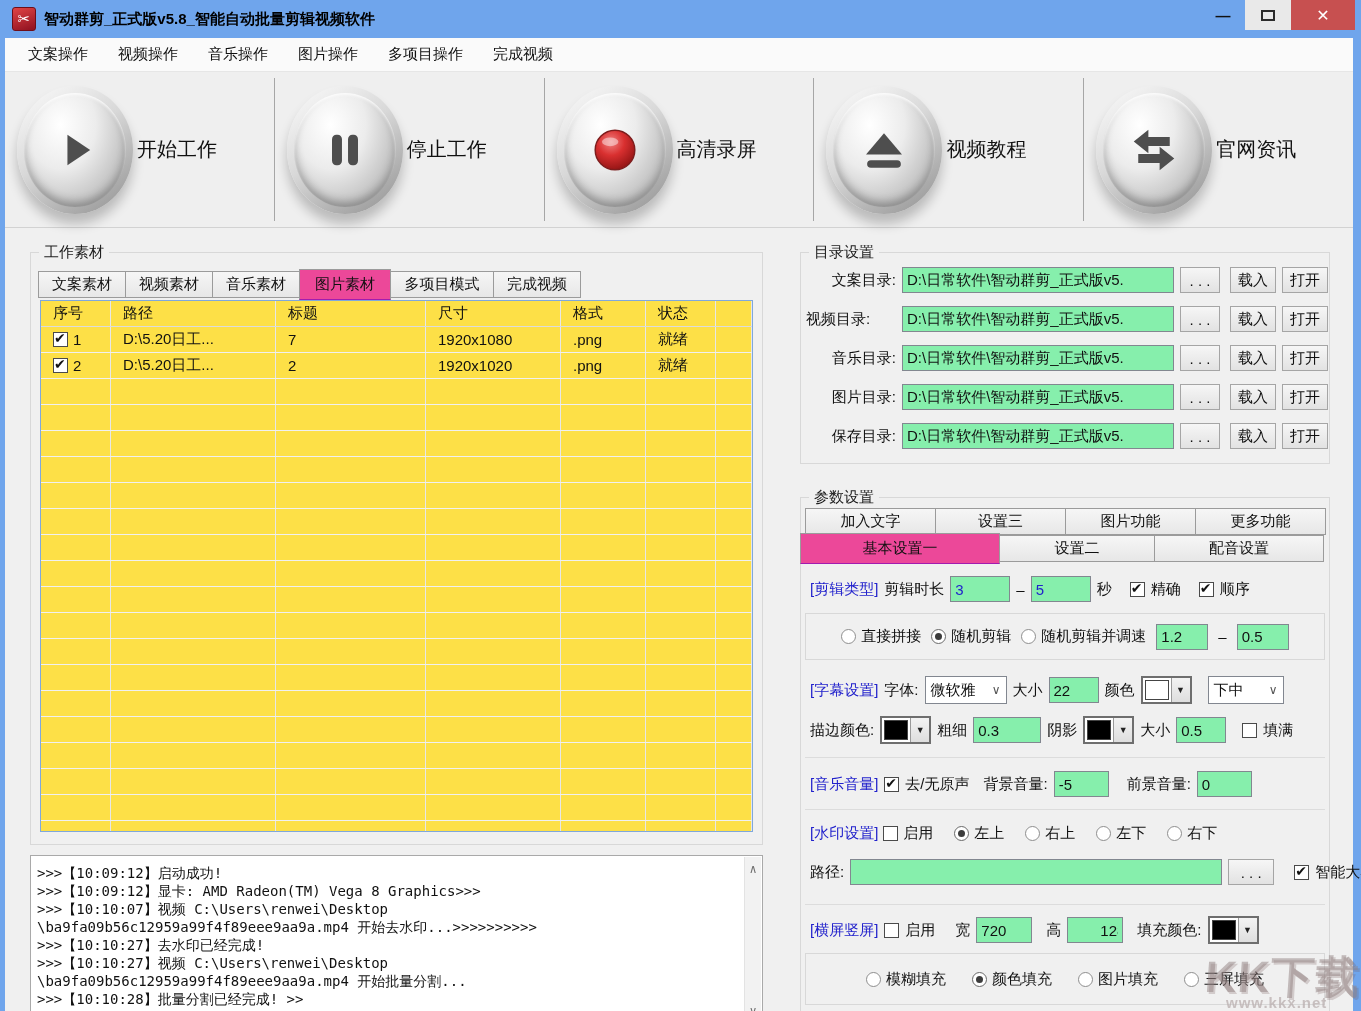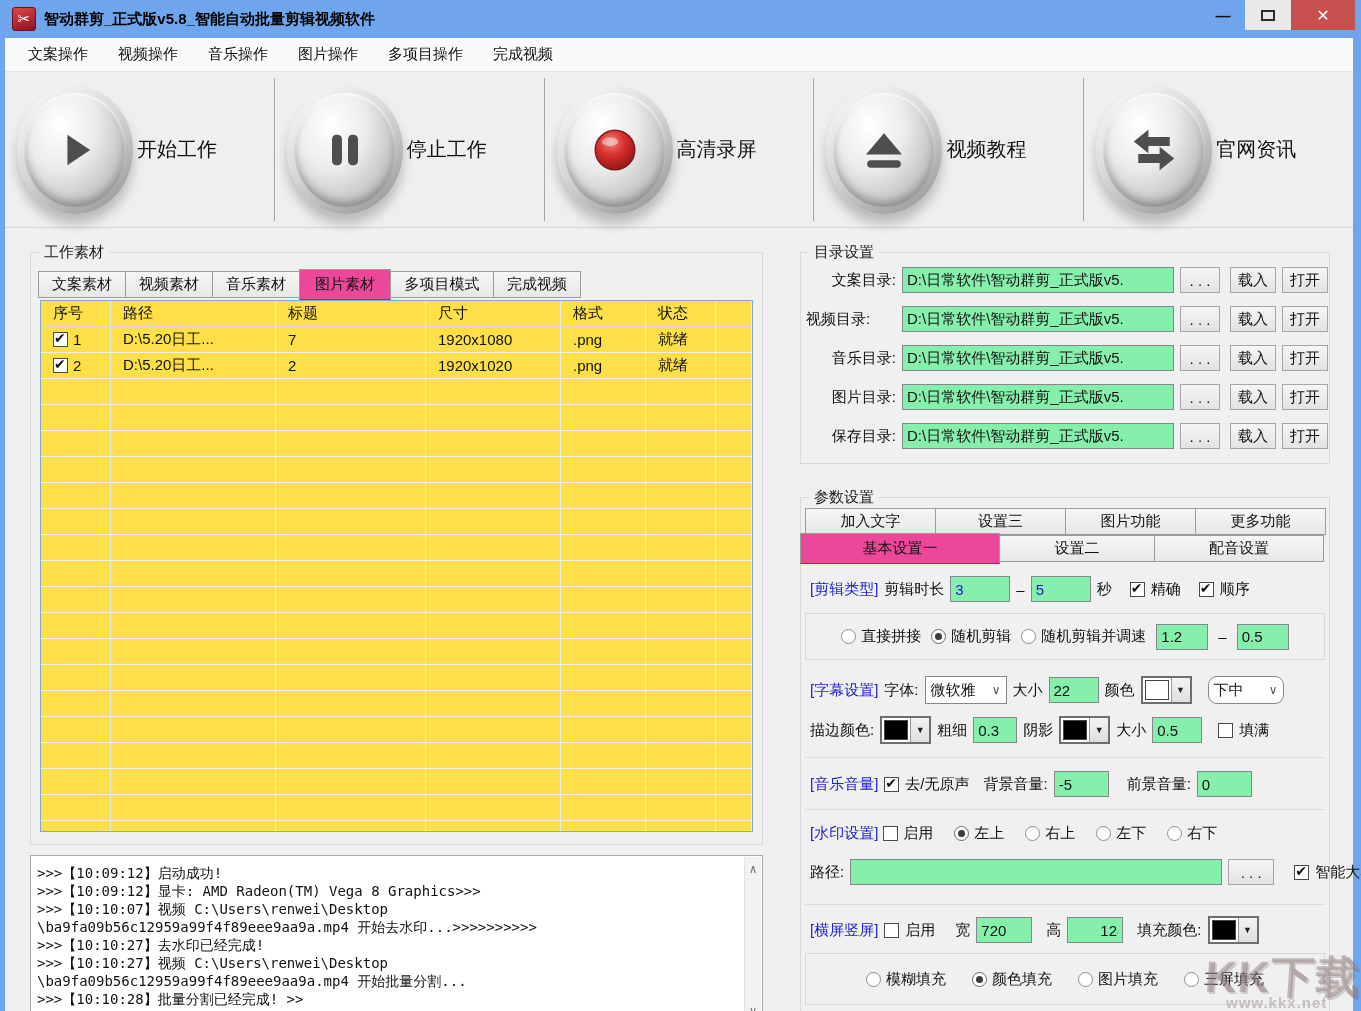--- a/index.html
+++ b/index.html
@@ -494,34 +494,34 @@
       <span>微软雅</span>
       <span class="chev">∨</span>
     </span>
     <span>大小</span>
     <input class="tin" style="width: 50px;" value="22">
     <span>颜色</span>
     <span class="colordd">
       <span class="swatch" style="background:#FFFFFF;"></span>
       <span class="drop">▼</span>
     </span>
-    <span class="seldd" style="width:76px; margin-left:10px;border-radius:9px;">
+    <span class="seldd" style="width:76px; margin-left:10px;">
       <span>下中</span>
       <span class="chev">∨</span>
     </span>
   </div>
 
   <div class="prow" style="left:810px; top:716px;">
     <span>描边颜色:</span>
     <span class="colordd">
       <span class="swatch" style="background:#000000;"></span>
       <span class="drop">▼</span>
     </span>
     <span>粗细</span>
-    <input class="tin" style="width: 44px;" value="0.3">
+    <input class="tin" style="width: 68px;" value="0.3">
     <span>阴影</span>
     <span class="colordd">
       <span class="swatch" style="background:#000000;"></span>
       <span class="drop">▼</span>
     </span>
     <span>大小</span>
     <input class="tin" style="width: 50px;" value="0.5">
     <span class="cb" style="margin-left:10px;"></span>
     <span>填满</span>
   </div>

